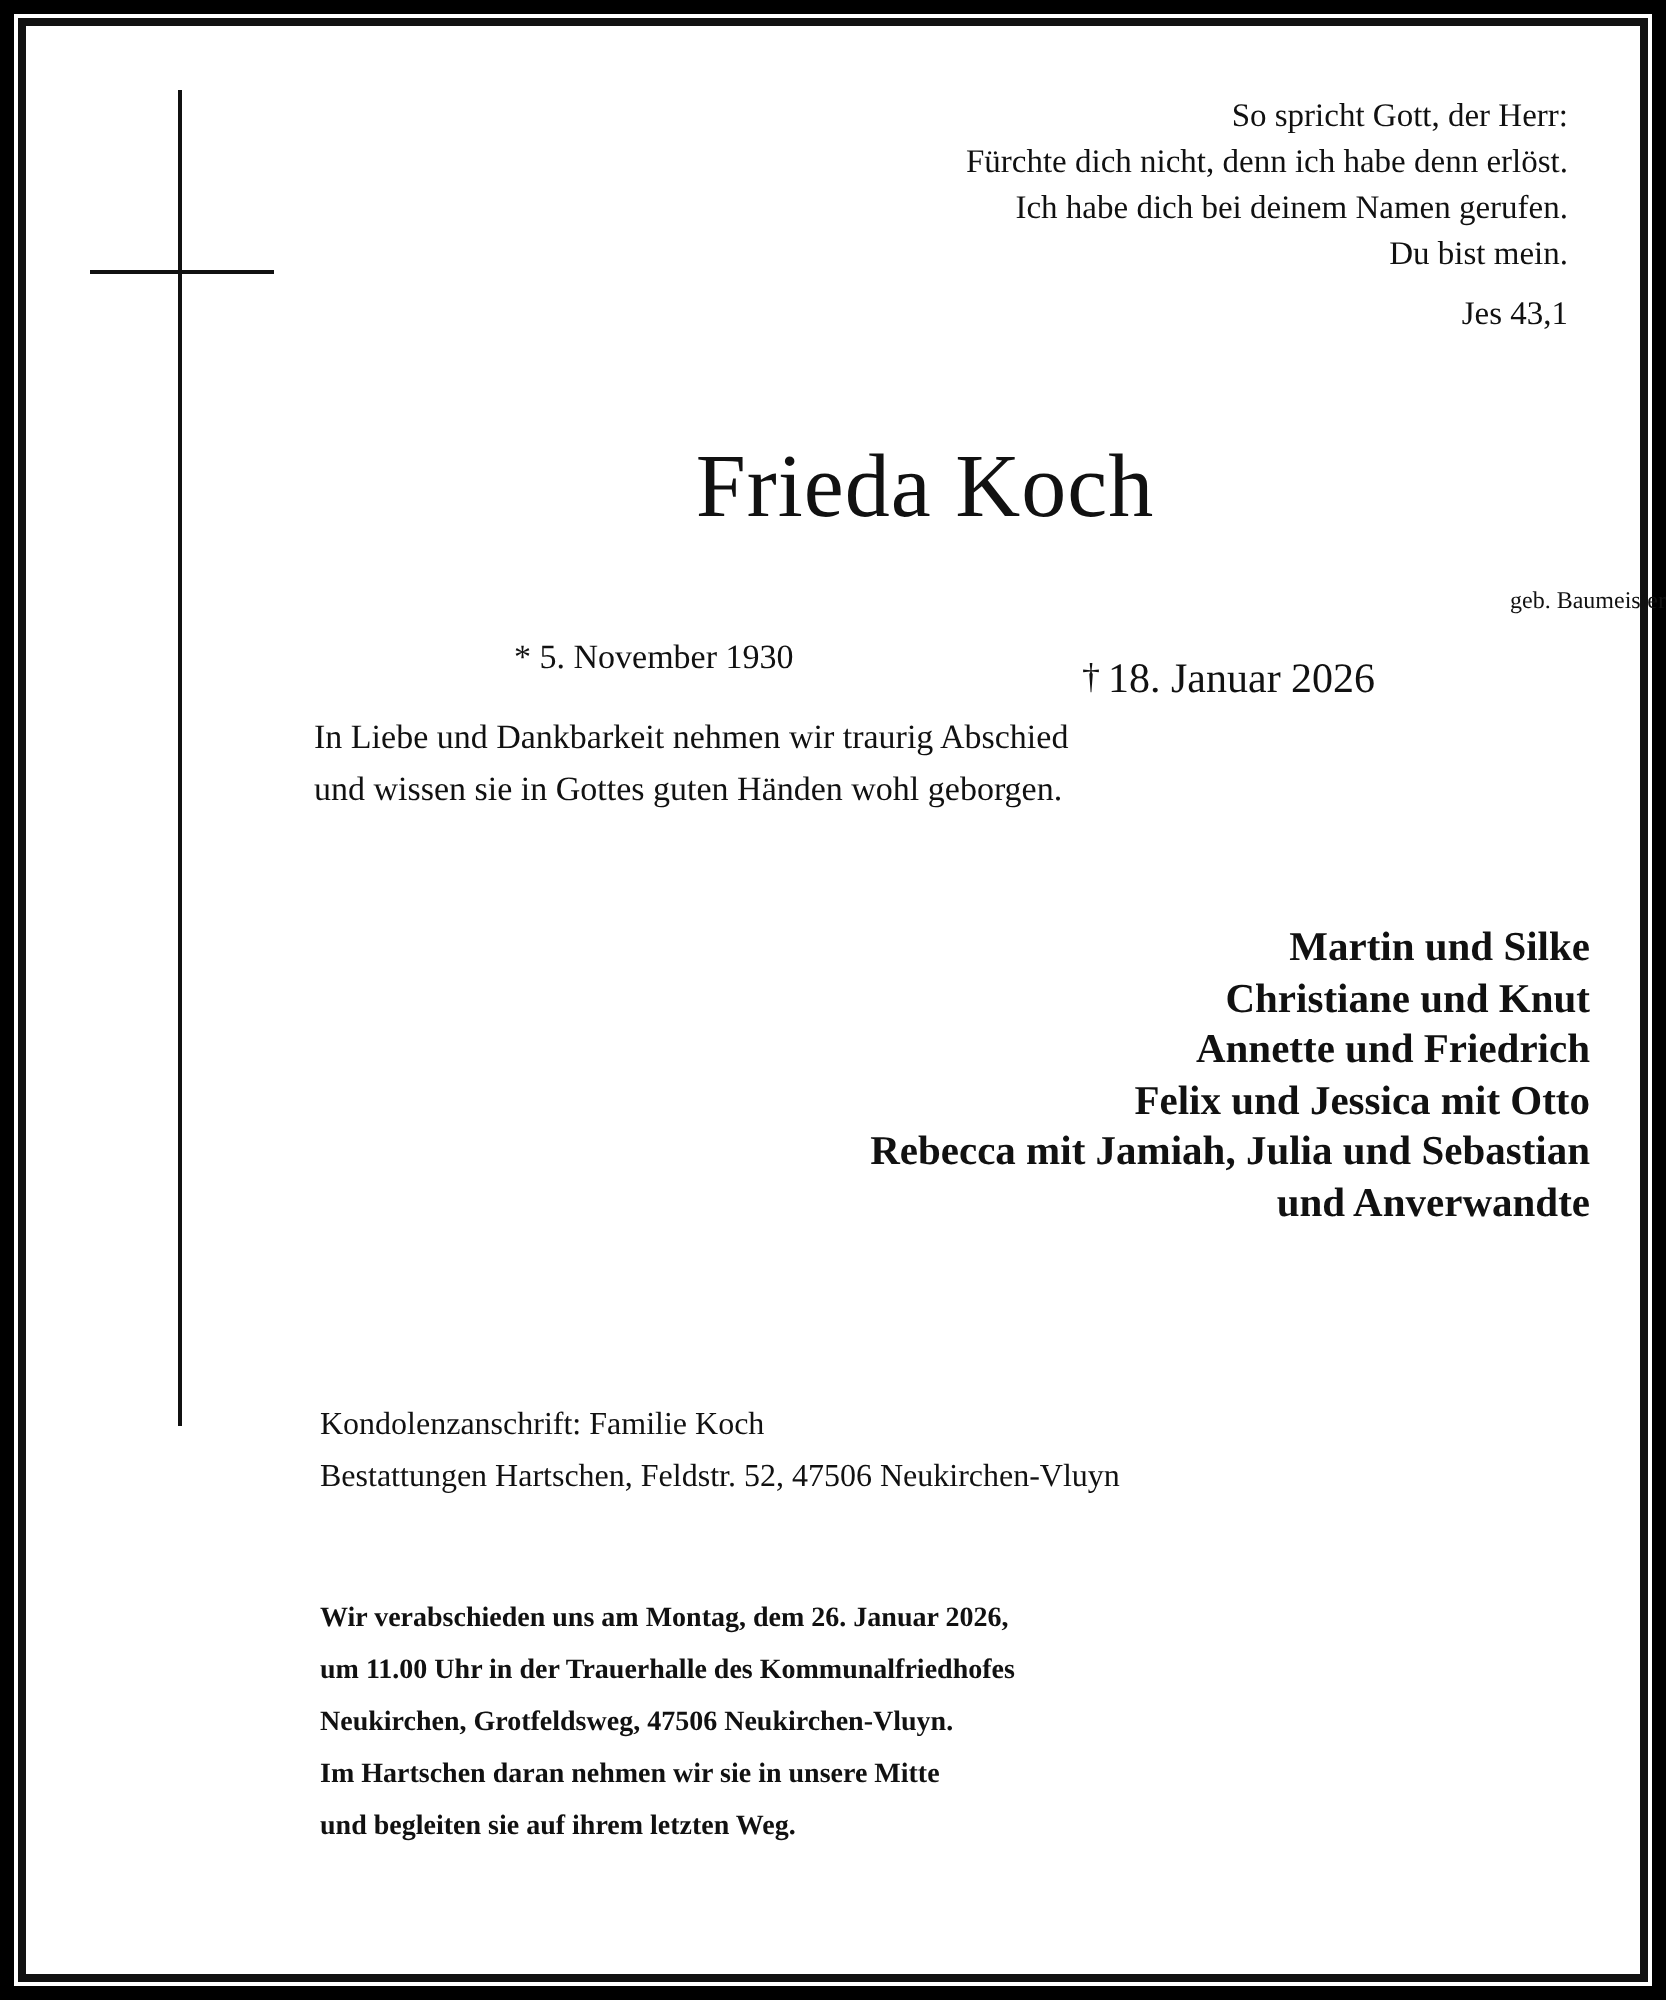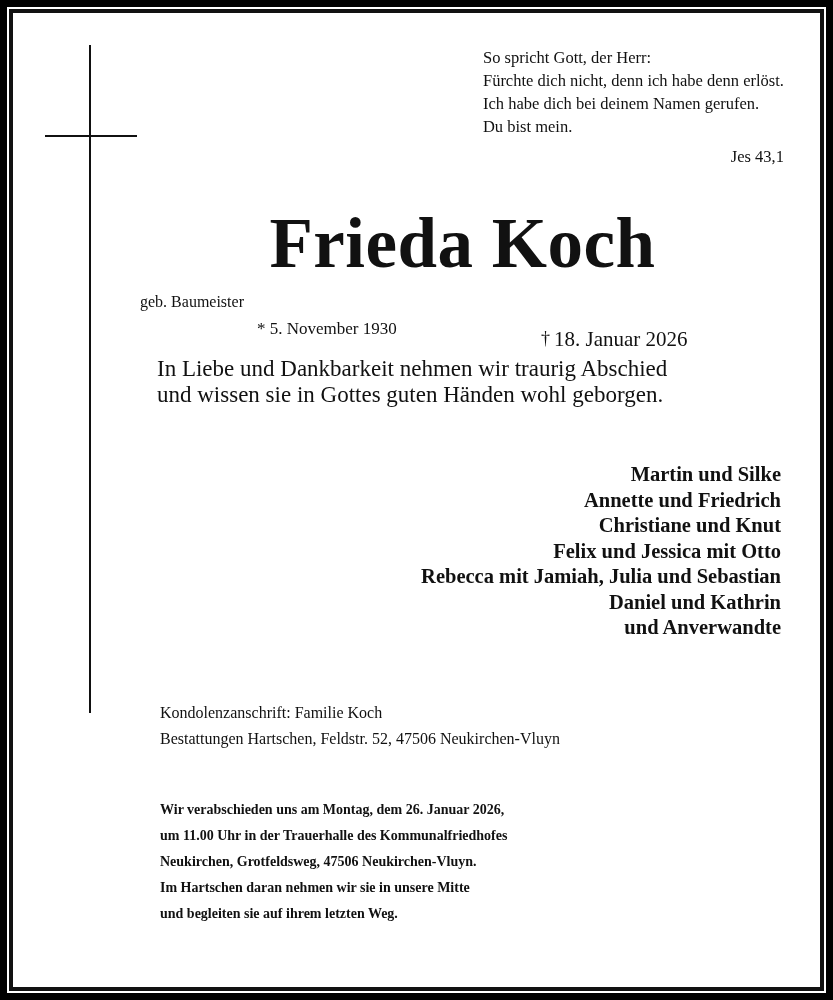--- a/index.html
+++ b/index.html
@@ -6,33 +6,33 @@
   body { width: 833px; height: 1000px; position: relative; overflow: hidden; }
   .frame-outer { position: absolute; left: 0; top: 0; width: 833px; height: 1000px; background: #000; }
   .frame-gap { position: absolute; left: 7px; top: 7px; right: 7px; bottom: 7px; background: #fff; }
   .frame-inner { position: absolute; left: 9px; top: 9px; right: 9px; bottom: 9px; background: #111; }
   .page { position: absolute; left: 13px; top: 13px; right: 13px; bottom: 13px; background: #fff; }
   .serif { font-family: "Liberation Serif", "DejaVu Serif", serif; color: #111; }
 
   .cross-v { position: absolute; left: 89px; top: 45px; width: 2px; height: 668px; background: #111; }
   .cross-h { position: absolute; left: 45px; top: 135px; width: 92px; height: 2px; background: #111; }
 
-  .verse { position: absolute; right: 49px; top: 46px; font-size: 16.5px; line-height: 23px; }
+  .verse { position: absolute; right: 49px; top: 46px; text-align: right; font-size: 16.5px; line-height: 23px; }
   .verse-ref { position: absolute; right: 49px; top: 147px; text-align: left; font-size: 16.5px; }
 
   .name { position: absolute; left: 0; width: 833px; text-align: center; top: 200px; }
-  .name span { display: inline-block; margin-left: 92px; font-size: 71px; line-height: 86px; letter-spacing: 0.5px; font-weight: bold; }
-  .maiden { position: absolute; left: 140px; width: 693px; text-align: left; top: 293px; font-size: 16px; }
+  .name span { display: inline-block; margin-left: 92px; font-size: 45px; line-height: 86px; letter-spacing: 0.5px; }
+  .maiden { position: absolute; left: 140px; width: 693px; text-align: right; top: 293px; font-size: 12px; }
   .birth { position: absolute; left: 257px; top: 319px; font-size: 17px; }
   .death { position: absolute; left: 541px; top: 327px; font-size: 21px; }
   .death .dagger { font-size: 18px; vertical-align: 2px; margin-right: 4px; }
 
-  .intro { position: absolute; left: 157px; top: 356px; font-size: 23px; line-height: 26px; }
+  .intro { position: absolute; left: 157px; top: 356px; font-size: 17px; line-height: 26px; }
 
-  .family { position: absolute; right: 52px; top: 462px; text-align: right; font-size: 20.5px; line-height: 25.5px; font-weight: bold; }
+  .family { position: absolute; right: 38px; top: 462px; text-align: right; font-size: 20.5px; line-height: 25.5px; font-weight: bold; }
 
   .condolence { position: absolute; left: 160px; top: 700px; font-size: 16px; line-height: 26px; }
   .service { position: absolute; left: 160px; top: 797px; font-size: 14px; line-height: 26px; font-weight: bold; }
   .line { display: block; white-space: nowrap; }
 </style>
 </head>
 <body>
 
 <div class="frame-outer"></div>
 <div class="frame-gap"></div>
@@ -63,25 +63,24 @@
   <span class="dagger">†</span><span>18. Januar 2026</span>
 </div>
 
 <div class="intro serif">
   <span class="line">In Liebe und Dankbarkeit nehmen wir traurig Abschied</span>
   <span class="line">und wissen sie in Gottes guten Händen wohl geborgen.</span>
 </div>
 
 <div class="family serif">
   <span class="line">Martin und Silke</span>
+  <span class="line">Christiane und Knut</span>
   <span class="line">Annette und Friedrich</span>
-  <span class="line">Christiane und Knut</span>
   <span class="line">Felix und Jessica mit Otto</span>
   <span class="line">Rebecca mit Jamiah, Julia und Sebastian</span>
-  <span class="line">Daniel und Kathrin</span>
   <span class="line">und Anverwandte</span>
 </div>
 
 <div class="condolence serif">
   <span class="line">Kondolenzanschrift: Familie Koch</span>
   <span class="line">Bestattungen Hartschen, Feldstr. 52, 47506 Neukirchen-Vluyn</span>
 </div>
 
 <div class="service serif">
   <span class="line">Wir verabschieden uns am Montag, dem 26. Januar 2026,</span>

